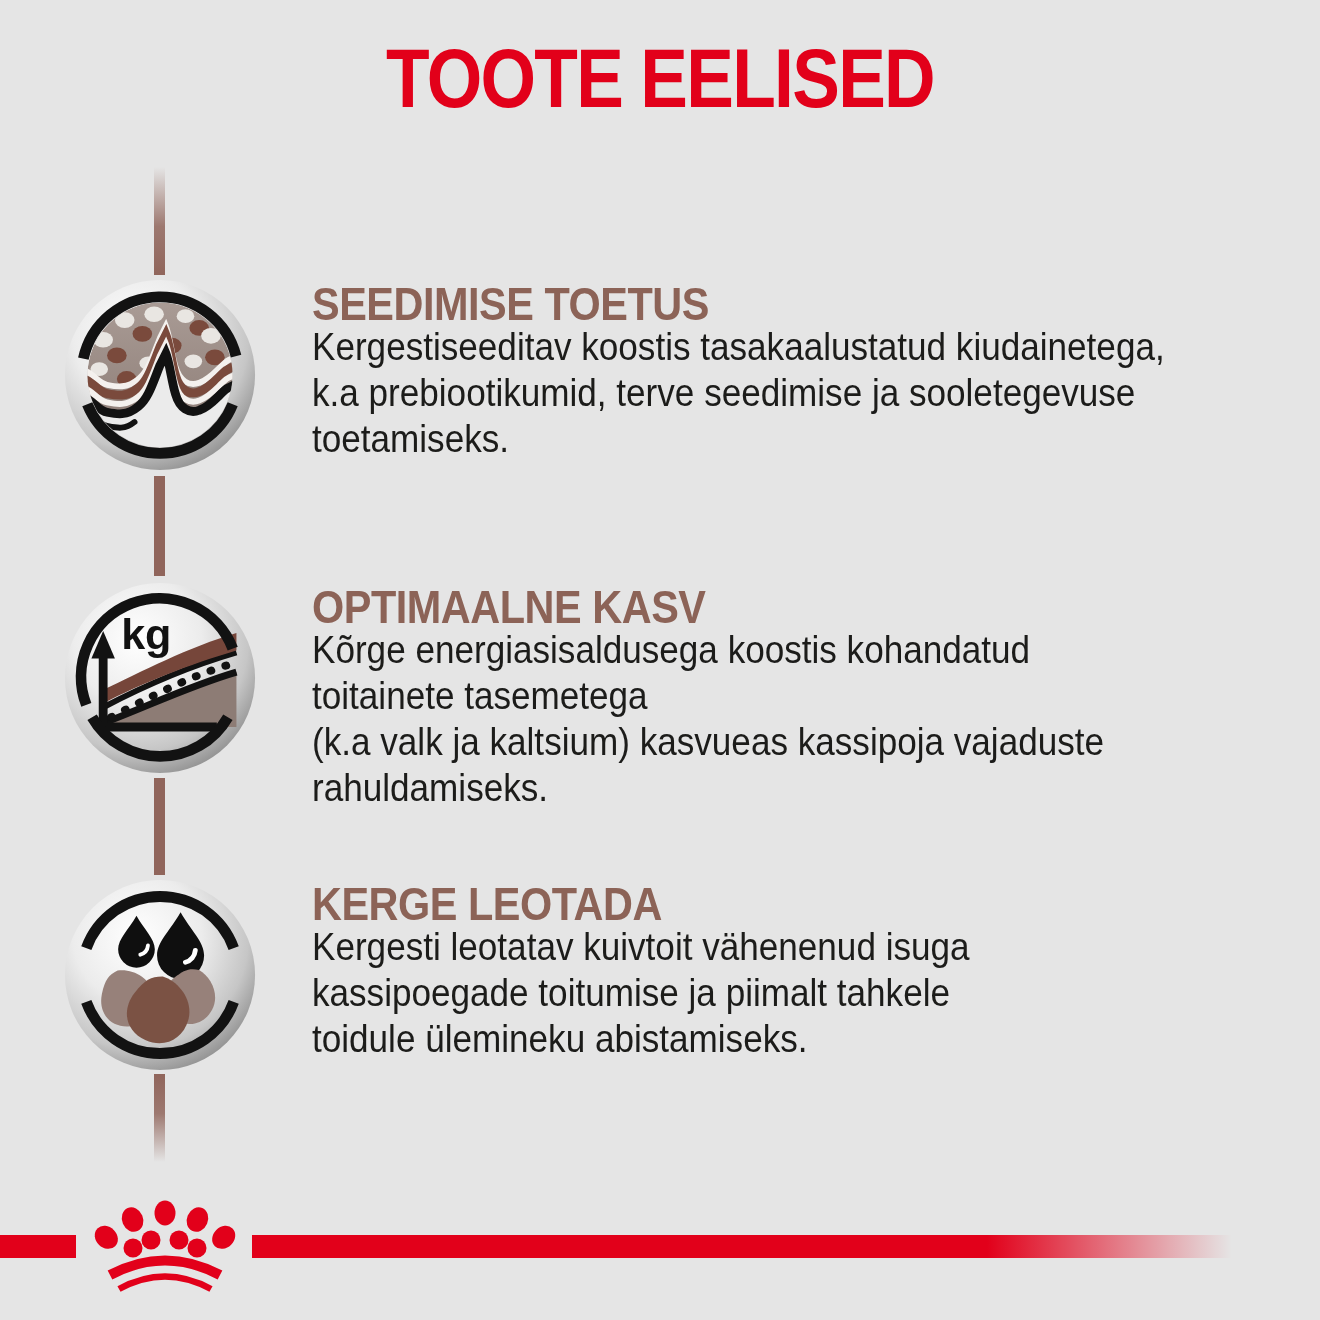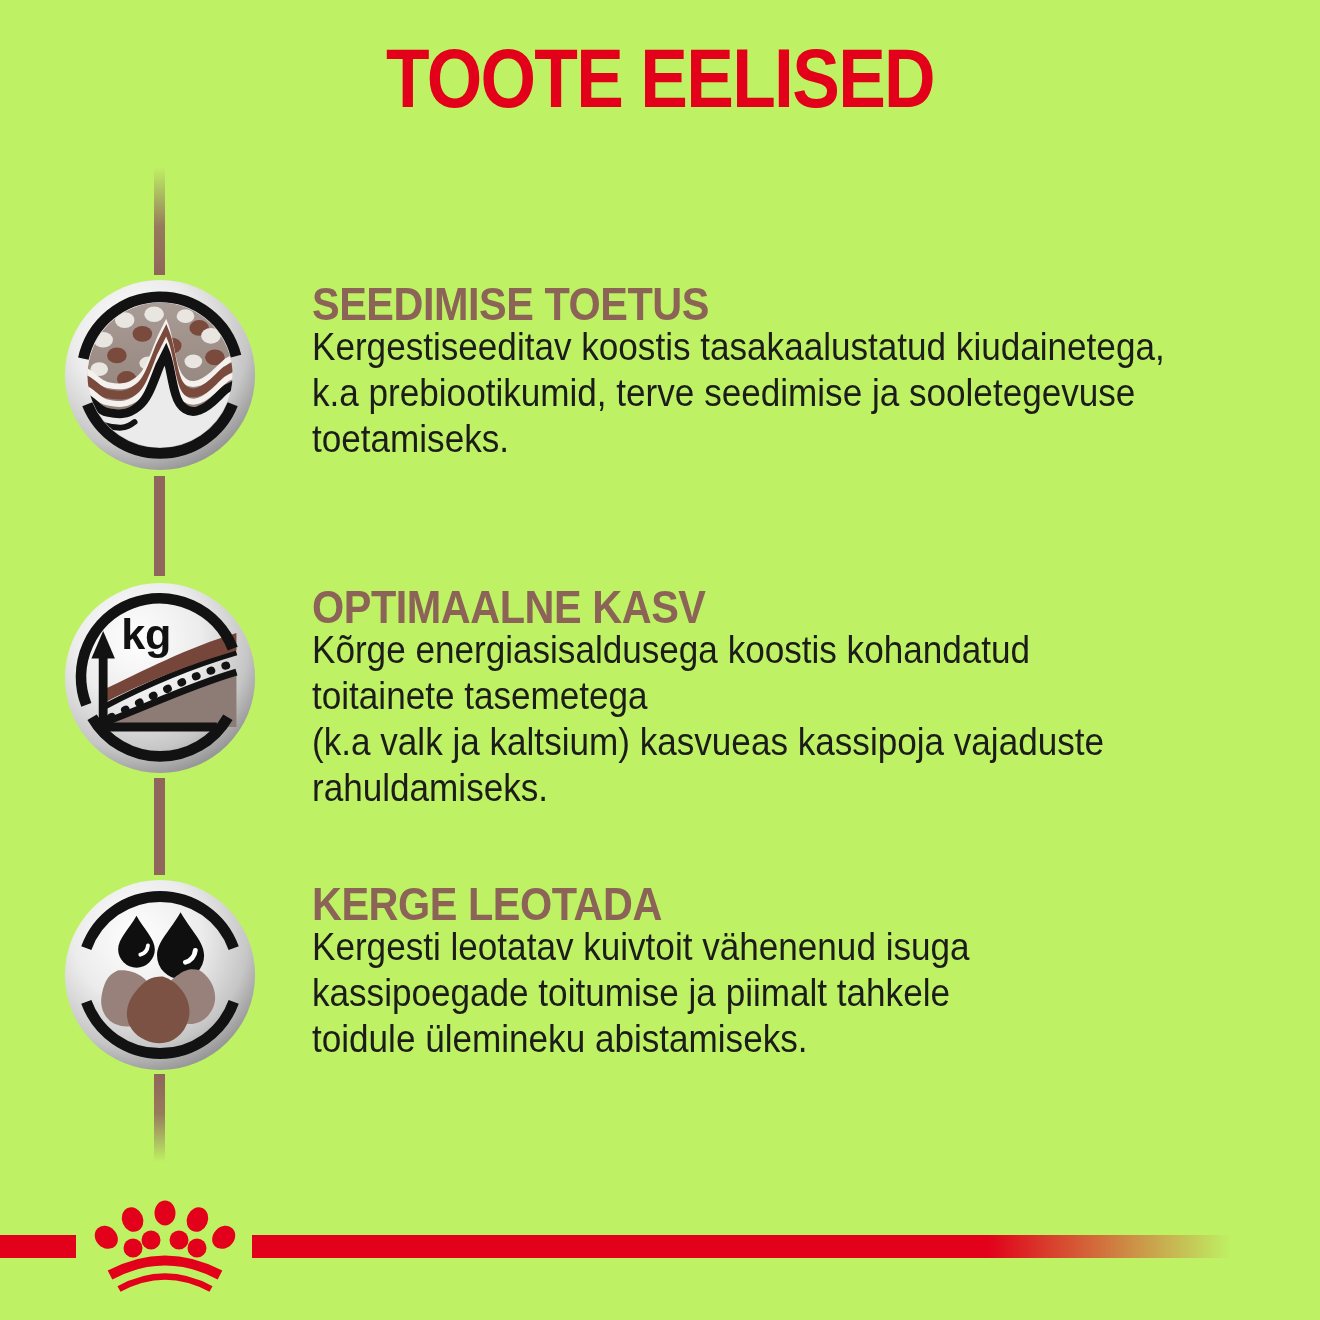--- a/index.html
+++ b/index.html
@@ -1,19 +1,19 @@
 <!DOCTYPE html>
 <html><head>
 <meta charset="utf-8">
 <style>
   html,body{margin:0;padding:0;background:#ffffff;}
   #poster{
     position:relative;
     width:1320px;height:1320px;
-    background:#bef264;
+    background:#e5e5e5;
     overflow:hidden;
     font-family:"Liberation Sans", sans-serif;
   }
   .page-title{
     position:absolute;
     left:0;top:30px;width:1320px;
     text-align:center;
     font-size:84px;
     font-weight:bold;
     letter-spacing:-2px;

